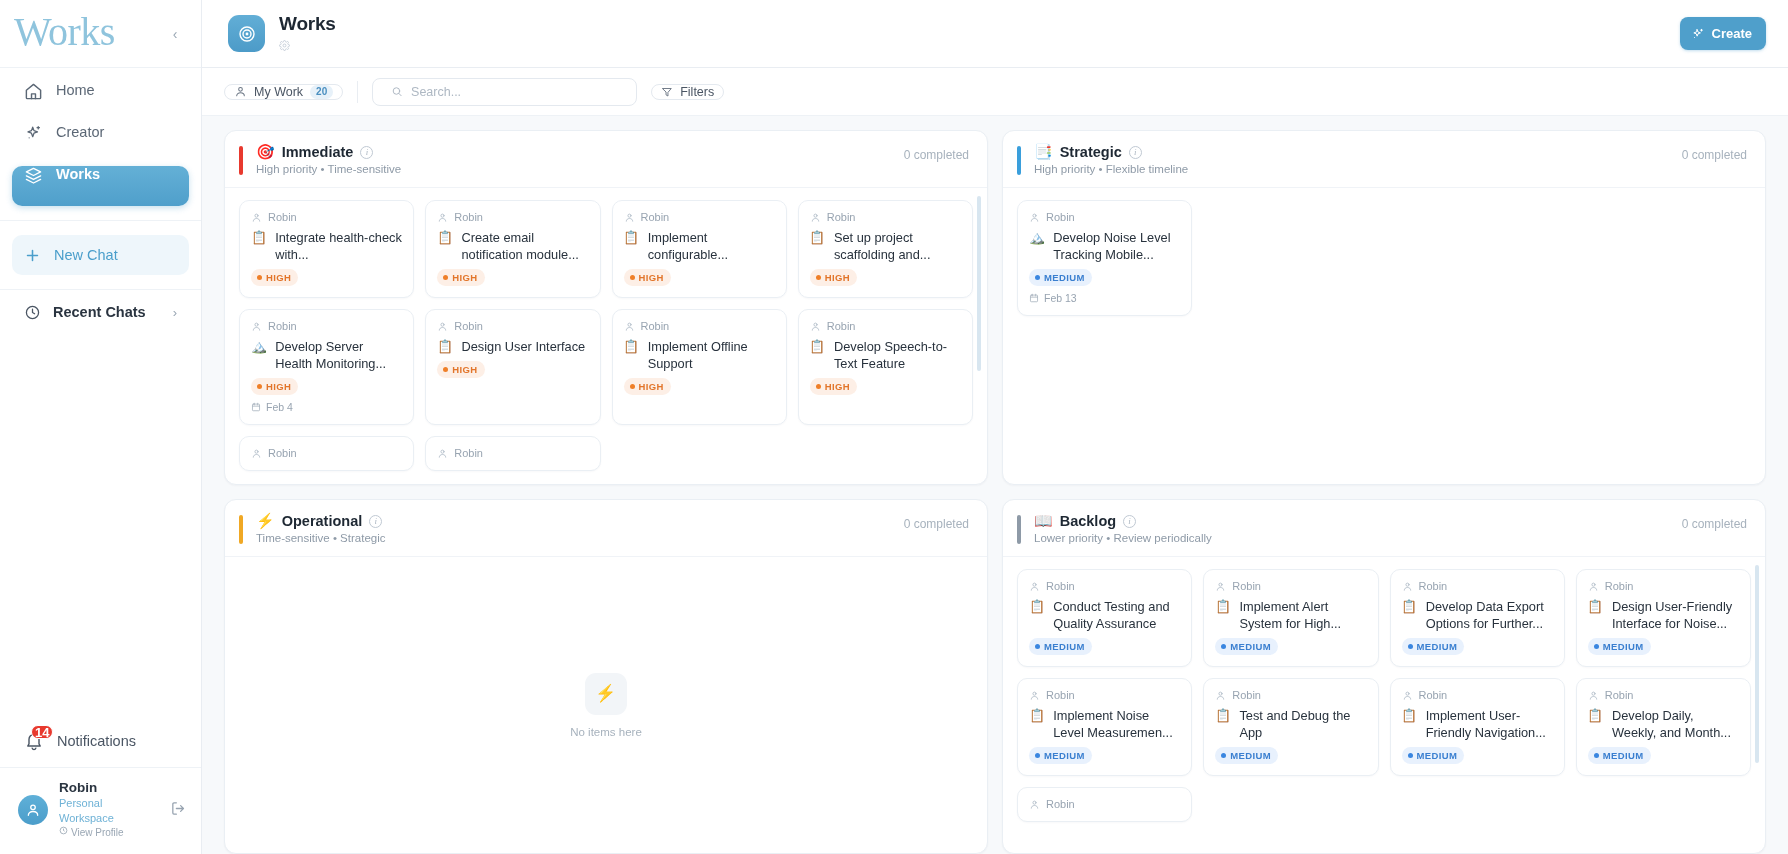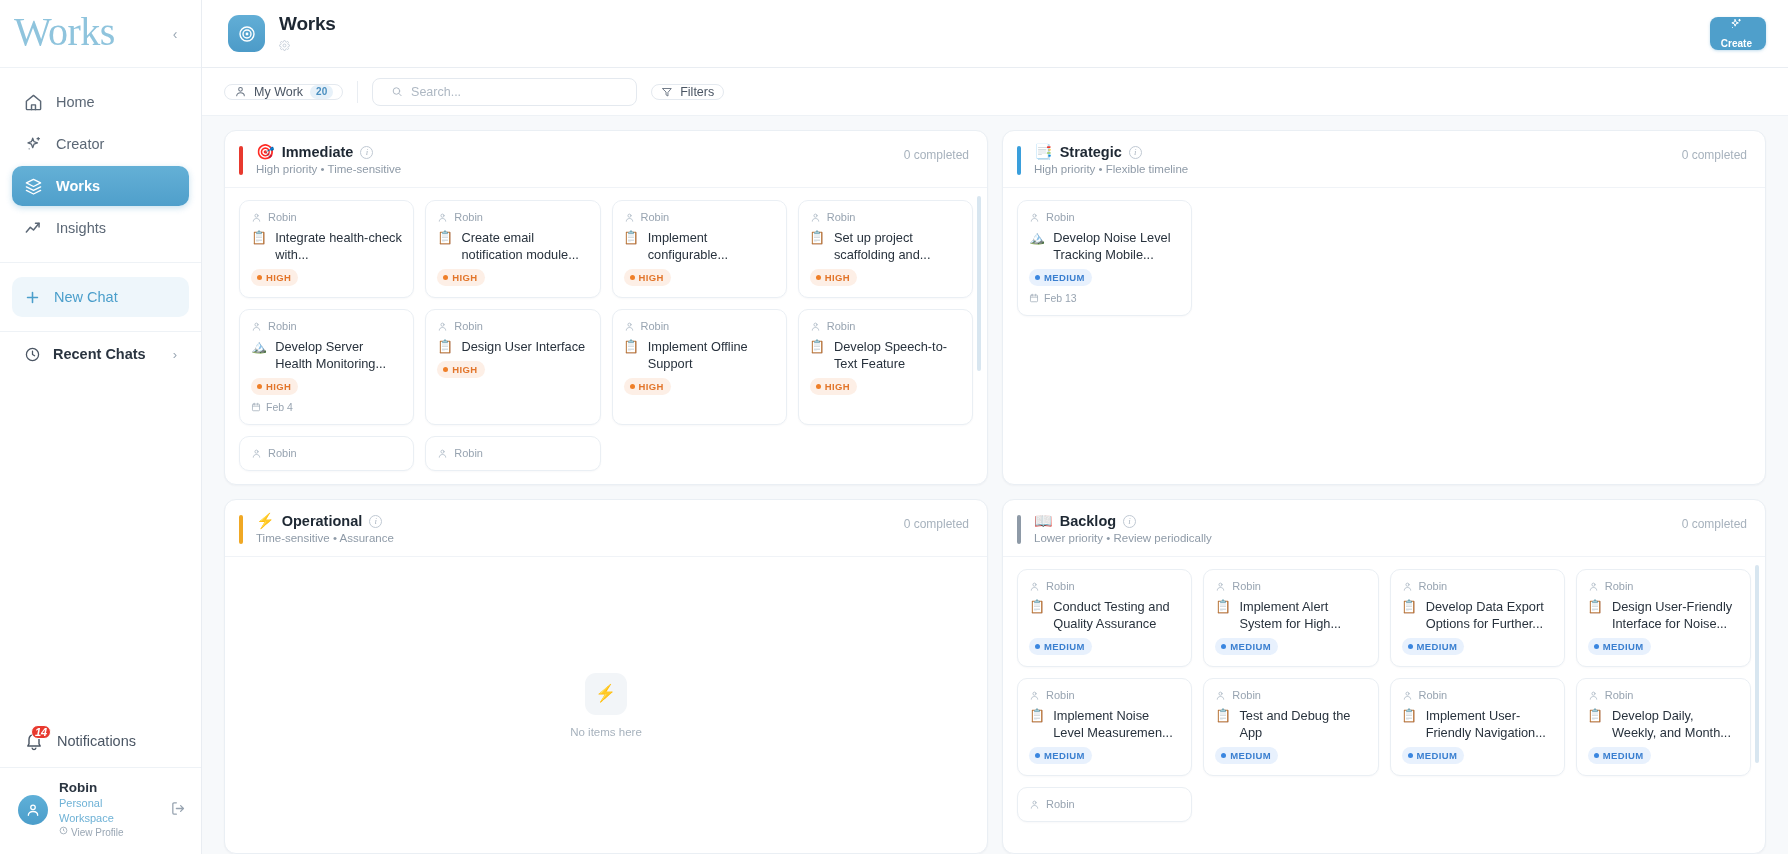--- a/index.html
+++ b/index.html
@@ -30,21 +30,21 @@
     letter-spacing: -0.5px; font-weight: 400;
     margin-top: -4px;
   }
   .collapse-btn {
     width: 20px; height: 20px; color: #9aa7b4; display: flex;
     align-items: center; justify-content: center; font-size: 14px;
     cursor: pointer;
   }
   .sb-nav { padding: 14px 12px 0 12px; display: flex; flex-direction: column; gap: 2px; }
   .nav-item {
-    display: flex; align-items: center; gap: 13px;
+    display: flex; gap: 13px;
     height: 40px; padding: 0 12px; border-radius: 10px;
     color: #5b6775; font-size: 14.5px; cursor: pointer;
   }
   .nav-item svg { flex: 0 0 19px; }
   .nav-item.active {
     background: linear-gradient(180deg,#64b0d6 0%,#4f9fcb 100%);
     color: #ffffff; font-weight: 600;
     box-shadow: 0 2px 6px rgba(79,159,203,.32);
   }
   .sb-div { height: 1px; background: #eef2f6; margin: 14px 0 0 0; }
@@ -61,23 +61,23 @@
   .recent .chev { margin-left: auto; color: #9aa7b4; font-size: 13px; font-weight: 400;}
   .sb-spacer { flex: 1 1 auto; }
   .notif {
     display: flex; align-items: center; gap: 13px; padding: 0 24px;
     height: 52px; color: #4a5563; font-size: 14.5px; cursor: pointer;
     position: relative;
   }
   .bell-wrap { position: relative; width: 20px; height: 20px; }
   .badge {
     position: absolute; top: -6px; left: 7px; background: #e8392e; color: #fff;
-    font-size: 11px; font-weight: 700; border-radius: 999px;
+    font-size: 13px; font-weight: 700; border-radius: 999px;
     min-width: 16px; height: 14px; display: flex; align-items: center;
-    justify-content: center; padding: 0 3px; border: 1.5px solid #fff; font-style: italic;
+    justify-content: center; padding: 0 3px; border: 1.5px solid #fff;
   }
   .sb-user {
     border-top: 1px solid #eef2f6; padding: 12px 14px 14px 18px;
     display: flex; align-items: center; gap: 11px;
   }
   .avatar {
     width: 30px; height: 30px; border-radius: 50%;
     background: linear-gradient(180deg,#5fb0d8,#4b9dca);
     display: flex; align-items: center; justify-content: center; flex:0 0 30px;
   }
@@ -97,24 +97,23 @@
     background: linear-gradient(180deg,#62aed6,#4c9bc8);
     display: flex; align-items: center; justify-content: center; flex:0 0 37px;
   }
   .title-block { display: flex; flex-direction: column; gap: 2px; }
   .page-title { font-size: 19px; font-weight: 700; color: #1e2833; line-height: 22px; letter-spacing:-.2px;}
   .gear-sm { color:#c3ccd6; }
   .top-spacer { flex: 1 1 auto; }
   .create-btn {
     background: #4f9fcb; color: #fff; border: 0; height: 33px;
     border-radius: 8px; padding: 0 14px 0 11px; display: flex; align-items: center;
-    gap: 7px; font-size: 10px; font-weight: 600; cursor: pointer;
+    gap: 7px; font-size: 13px; font-weight: 600; cursor: pointer;
     box-shadow: 0 1px 3px rgba(79,159,203,.35);
     font-family: "Liberation Sans", sans-serif;
-    flex-direction: column;
   }
 
   .filterbar {
     height: 48px; background: #fff; border-bottom: 1px solid #eef2f6;
     display: flex; align-items: center; padding: 0 22px 0 22px; gap: 14px;
   }
   .chip {
     height: 16px; border: 1px solid #e4e9ef; border-radius: 8px; background: #fff;
     display: flex; align-items: center; gap: 7px; padding: 0 9px;
     font-size: 12.5px; color: #4a5563; cursor: pointer;
@@ -234,27 +233,20 @@
           </svg>
         <span>Creator</span>
       </div>
       <div class="nav-item active">
         <svg width="19" height="19" viewBox="0 0 24 24" fill="none" stroke="currentColor" stroke-width="1.7" stroke-linecap="round" stroke-linejoin="round">
             <path d="M12 3 3 7.5 12 12l9-4.5z"></path>
             <path d="M3 12.5 12 17l9-4.5"></path>
             <path d="M3 17 12 21.5 21 17"></path>
           </svg>
         <span>Works</span>
-      </div>
-      <div class="nav-item">
-        <svg width="19" height="19" viewBox="0 0 24 24" fill="none" stroke="currentColor" stroke-width="1.9" stroke-linecap="round" stroke-linejoin="round">
-            <path d="M3 16.5 8 10.5l4 3.4 7-8.4"></path>
-            <path d="M14.5 5.5H19V10"></path>
-          </svg>
-        <span>Insights</span>
       </div>
     </nav>
 
     <div class="sb-div"></div>
 
     <div class="new-chat">
       <svg width="17" height="17" viewBox="0 0 24 24" fill="none" stroke="currentColor" stroke-width="2.2" stroke-linecap="round">
           <path d="M12 5v14M5 12h14"></path>
         </svg>
       <span>New Chat</span>
@@ -608,21 +600,21 @@
         </section>
         <section class="panel">
           <div class="panel-head">
             <div class="accent" style="background:#f0a824"></div>
             <div class="ph-texts">
               <div class="ph-title">
                 <span class="emoji">⚡</span>
                 <span class="t">Operational</span>
                 <span class="info-i">i</span>
               </div>
-              <div class="ph-sub">Time-sensitive • Assurance</div>
+              <div class="ph-sub">Time-sensitive • Strategic</div>
             </div>
             <div class="ph-right">0 completed</div>
           </div>
           <div class="panel-body">
             <div class="empty">
               <div class="empty-icon">⚡</div>
               <div class="empty-text">No items here</div>
             </div>
           </div>
         </section>

